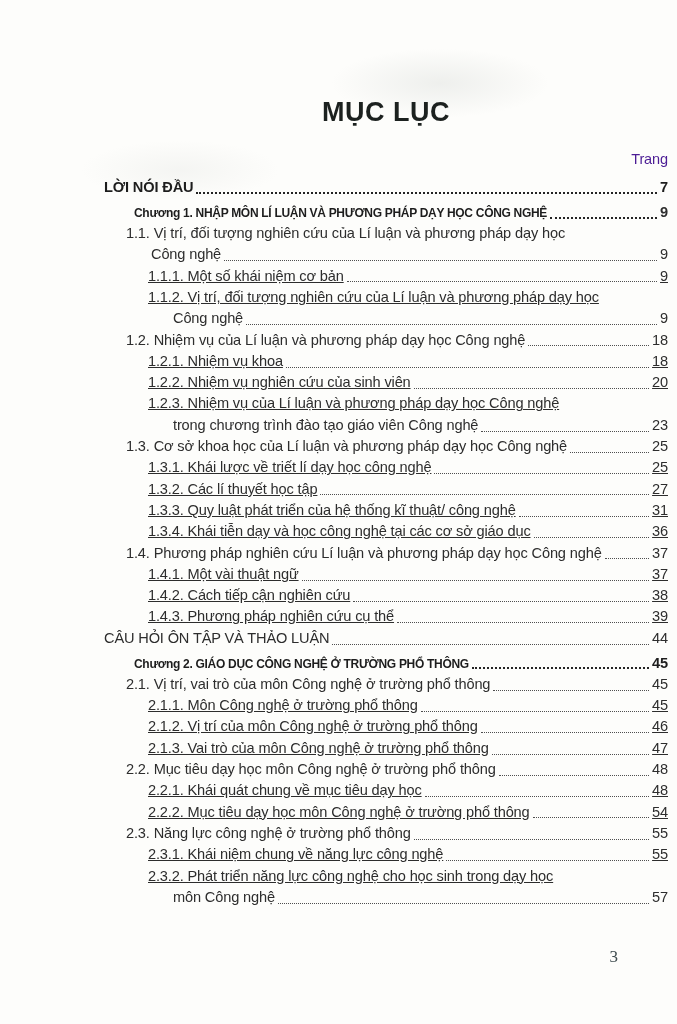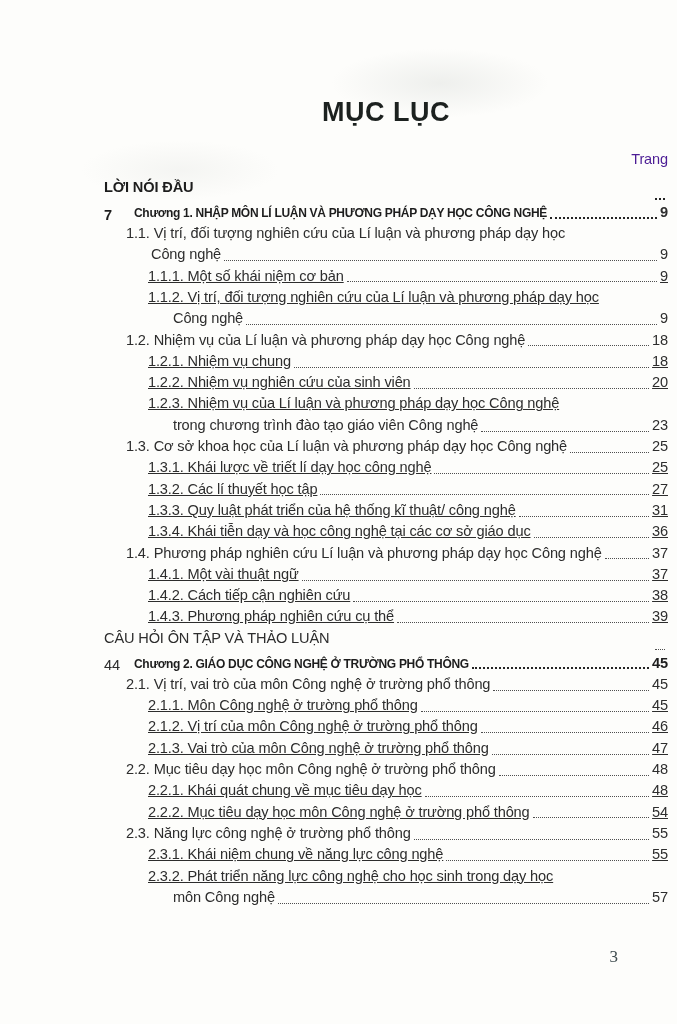--- a/index.html
+++ b/index.html
@@ -42,21 +42,21 @@
 
   .row {
     display:flex; align-items:baseline;
     height:21.3px; line-height:21.3px; white-space:nowrap;
   }
   .row.gap-before { margin-top:3.5px; }
 
   .row .t { flex:0 0 auto; }
 
   
-  .front            { padding-left:0;flex-direction:column; }
+  .front            { padding-left:0; }
   .chapter          { padding-left:30px; }
   .section          { padding-left:22px; }
   .section-cont     { padding-left:47px; }
   .subsection       { padding-left:44px;text-decoration:underline; }
   .subsection-cont  { padding-left:69px; }
 
   .bold { font-weight:700; color:#1d1d1d; }
   .chapter .t { font-size:12px; letter-spacing:-0.3px; }
 
   .leader {
@@ -112,21 +112,21 @@
           <span class="t">Công nghệ</span>
           <span class="leader"></span>
           <span class="pg">9</span>
         </div>
         <div class="row section">
           <span class="t">1.2. Nhiệm vụ của Lí luận và phương pháp dạy học Công nghệ</span>
           <span class="leader"></span>
           <span class="pg">18</span>
         </div>
         <div class="row subsection">
-          <span class="t">1.2.1. Nhiệm vụ chung</span>
+          <span class="t">1.2.1. Nhiệm vụ khoa</span>
           <span class="leader"></span>
           <span class="pg">18</span>
         </div>
         <div class="row subsection">
           <span class="t">1.2.2. Nhiệm vụ nghiên cứu của sinh viên</span>
           <span class="leader"></span>
           <span class="pg">20</span>
         </div>
         <div class="row subsection">
           <span class="t">1.2.3. Nhiệm vụ của Lí luận và phương pháp dạy học Công nghệ</span>

